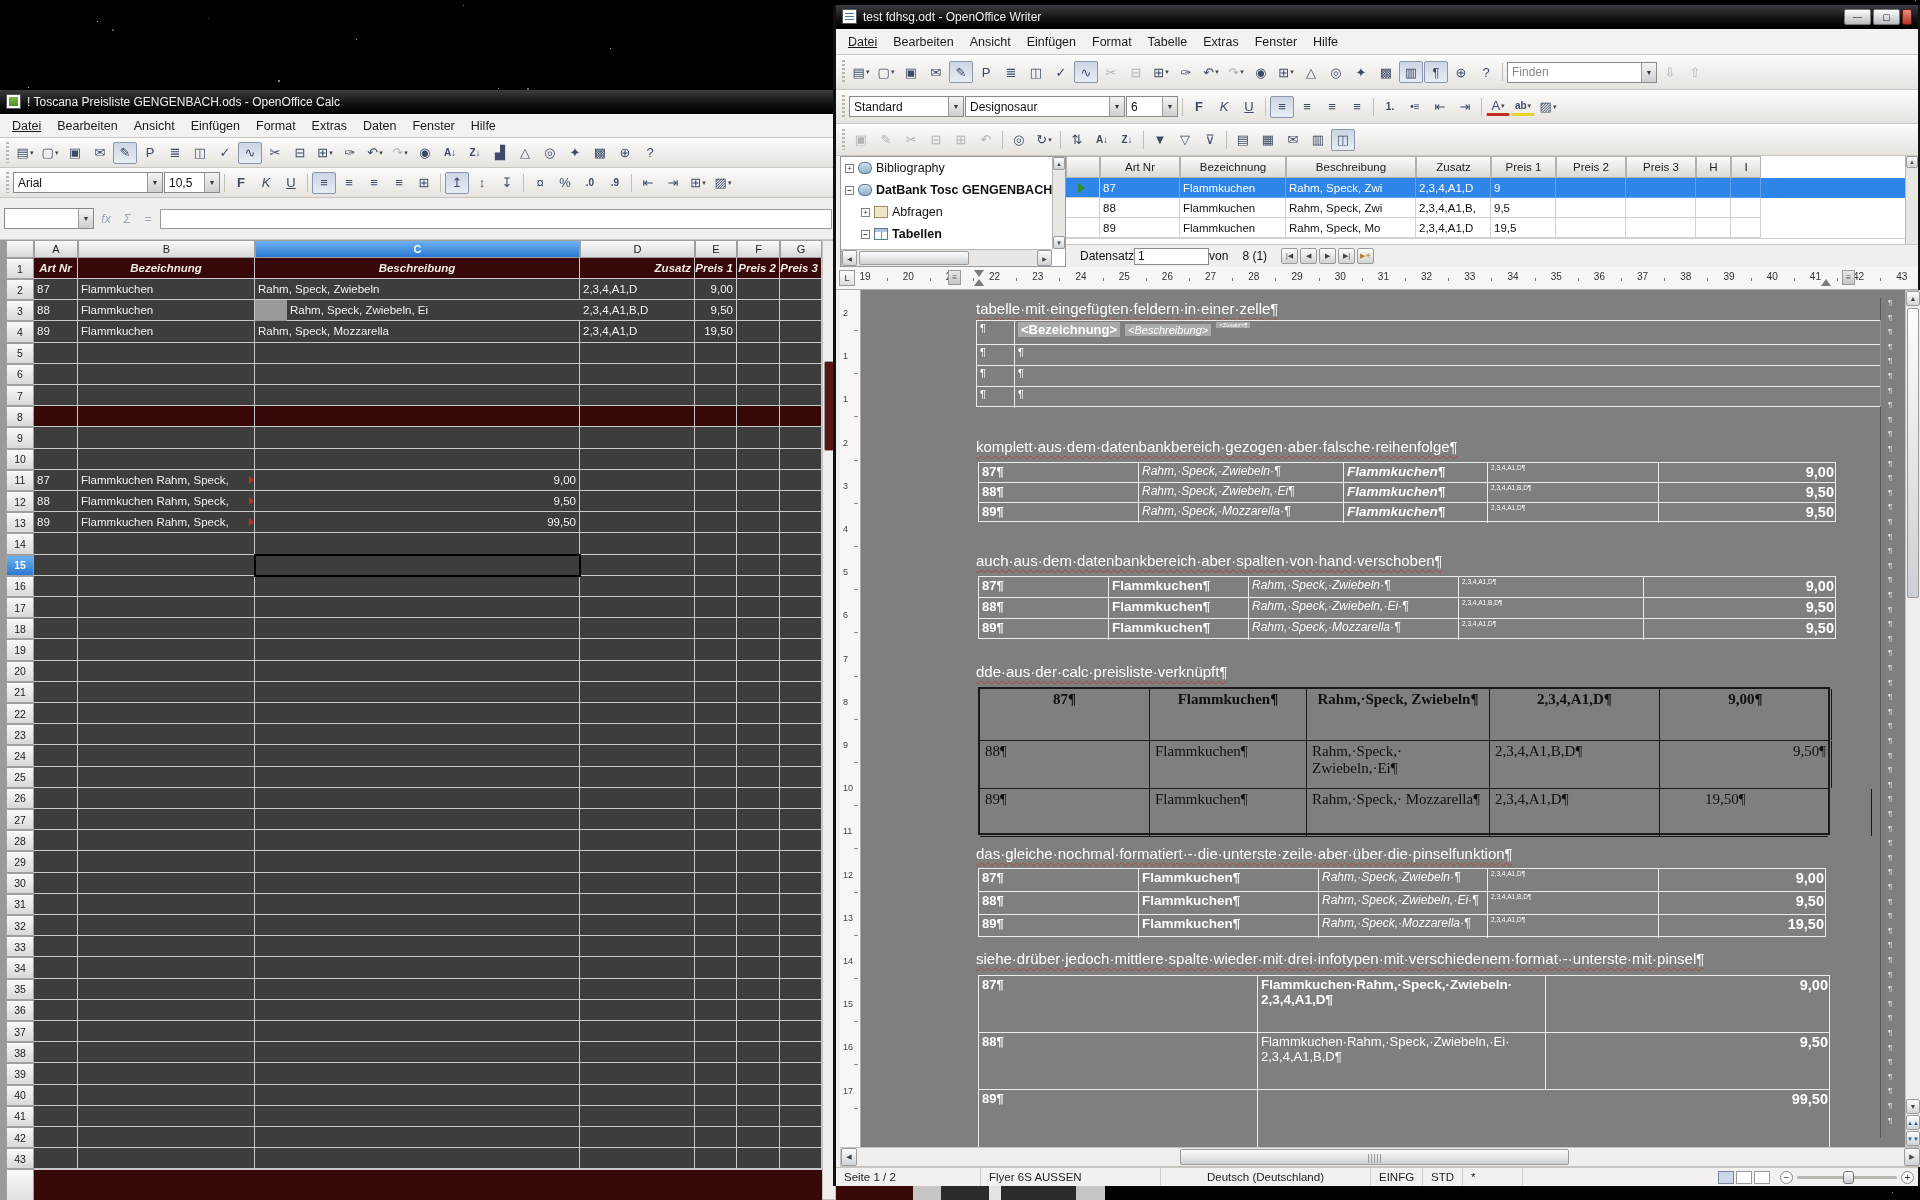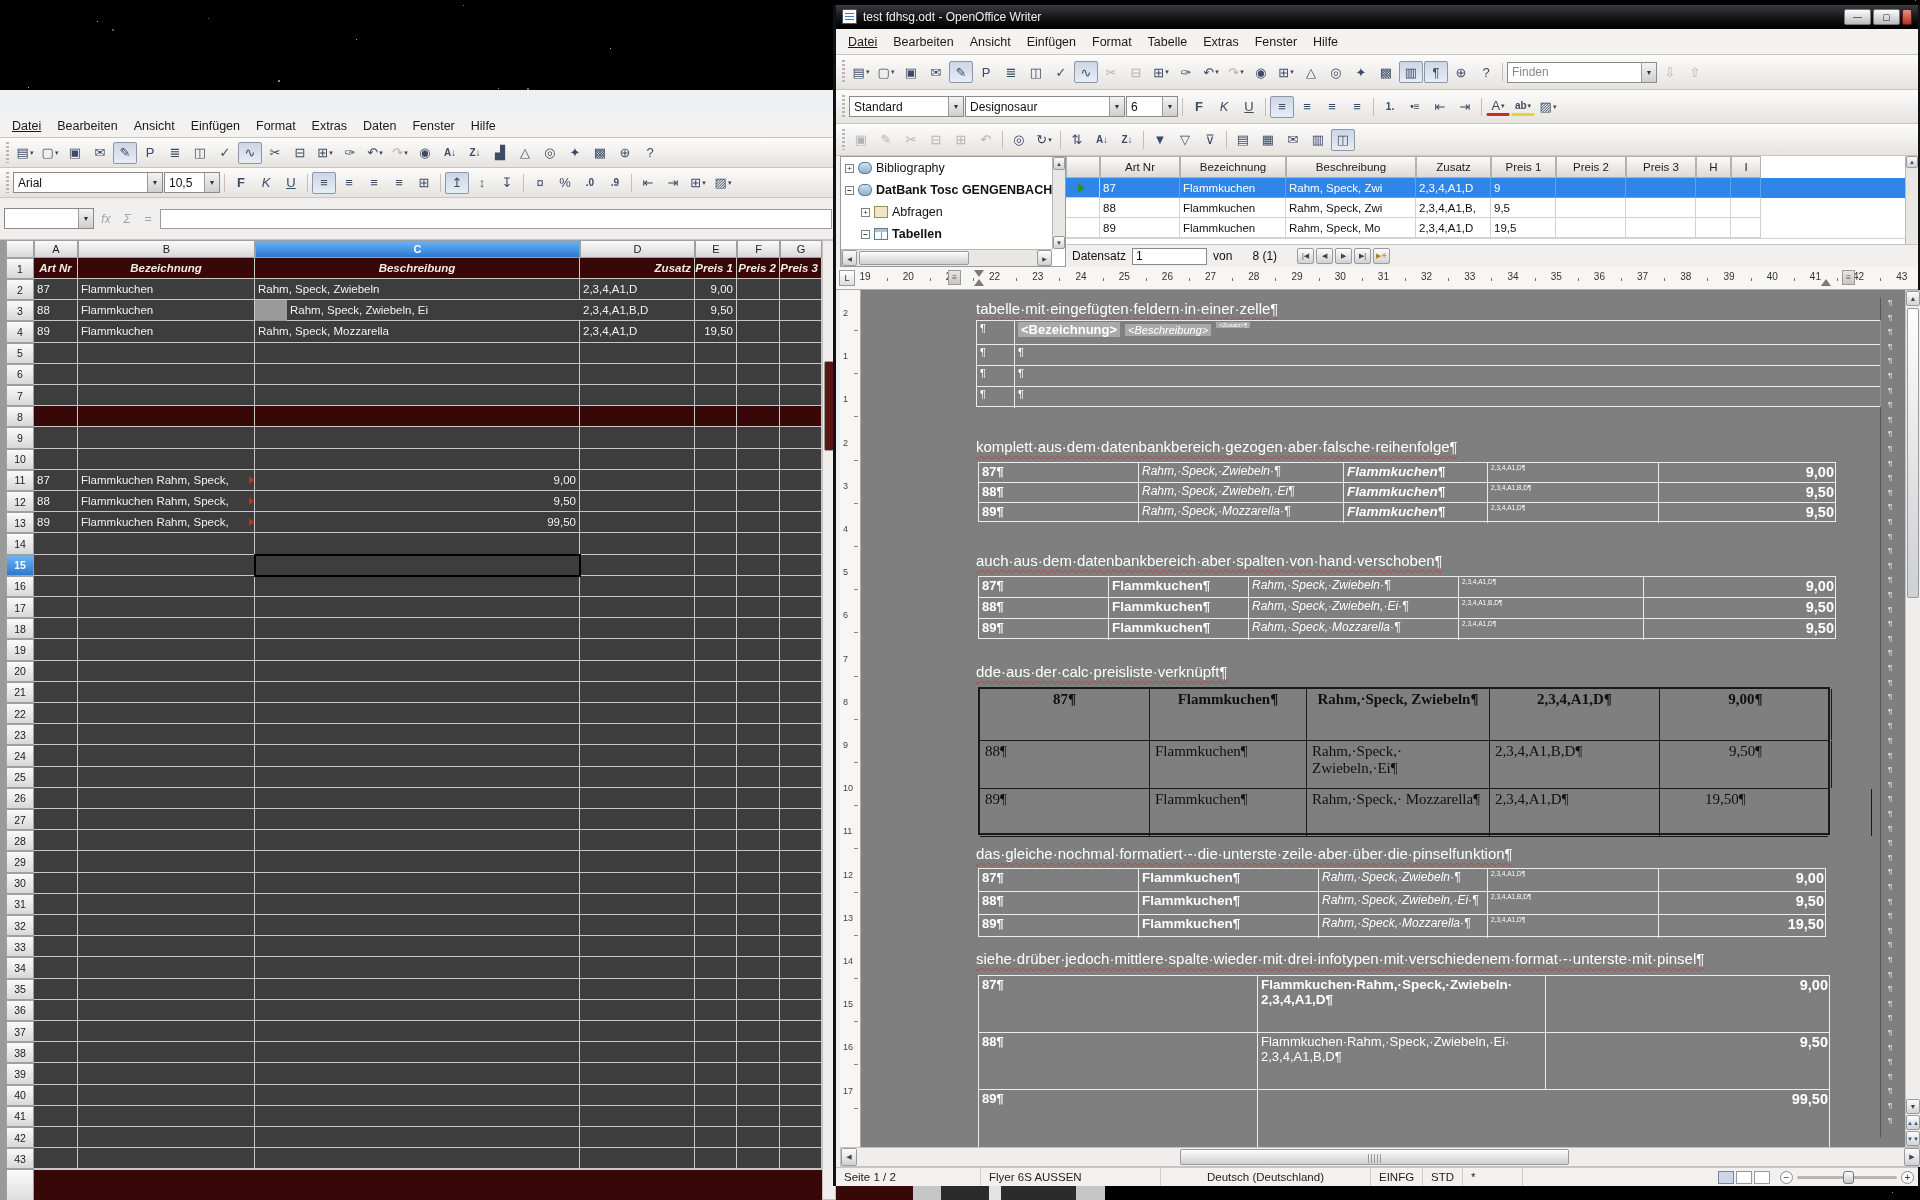--- a/index.html
+++ b/index.html
@@ -74,21 +74,21 @@
   .sb-btn{background:linear-gradient(#fdfdfd,#cfd2d6);border:1px solid #9a9a9a;border-radius:2px;
     display:flex;align-items:center;justify-content:center;color:#444;}
   
   #ds-grid{position:absolute;background:#fff;overflow:hidden;}
   .ghead{position:absolute;top:0;height:22px;background:linear-gradient(#fbfbfa,#dddad5);border:1px solid #b5b2ad;
     font-size:11.5px;color:#222;display:flex;align-items:center;justify-content:center;}
   .gcell{position:absolute;border-right:1px solid #d5d2cd;border-bottom:1px solid #d5d2cd;font-size:11.5px;color:#111;
     display:flex;align-items:center;padding:0 3px;overflow:hidden;white-space:nowrap;}
   .grow-sel{position:absolute;background:#2f86e8;}
   .rowmark{position:absolute;width:0;height:0;border-top:5px solid transparent;border-bottom:5px solid transparent;border-left:7px solid #2e8f2e;}
-  #recordbar{position:absolute;display:flex;align-items:center;gap:6px;font-size:12px;color:#111;background:#f0efed;border-top:1px solid #c9c6c1;padding-left:6px;}
+  #recordbar{position:absolute;display:flex;align-items:center;font-size:12px;color:#111;background:#f0efed;border-top:1px solid #c9c6c1;padding-left:14px;}
   #rec-input{width:75px;height:17px;background:#fff;border:1px solid #8a8a8a;font-size:12px;padding-left:3px;}
   .nav-btn{width:17px;height:16px;font-size:7px;}
   
   #hruler{position:absolute;background:#f7f6f4;border-bottom:1px solid #aaa;overflow:hidden;}
   .ruler-num{position:absolute;top:4px;font-size:10px;color:#333;transform:translateX(-50%);}
   .ruler-tick{position:absolute;top:11px;width:1px;height:3px;background:#777;}
   .tab-box{position:absolute;left:3px;top:3px;width:16px;height:16px;border:1px solid #9a9a9a;background:linear-gradient(#fff,#ddd);
     font-size:9px;color:#333;text-align:center;line-height:15px;}
   .tblmark{position:absolute;top:3px;width:13px;height:15px;background:linear-gradient(#e8e6e2,#c9c6c0);border:1px solid #9a9a9a;
     display:flex;align-items:center;justify-content:center;font-size:8px;color:#555;}
@@ -381,20 +381,24 @@
   </div>
 
 <div class="abs" style="left:833px;top:1186px;width:80px;height:14px;background:#380808;"></div>
 <div class="abs" style="left:913px;top:1186px;width:28px;height:14px;background:#c6c6c6;"></div>
 <div class="abs" style="left:941px;top:1186px;width:48px;height:14px;background:#2b2b2b;"></div>
 <div class="abs" style="left:989px;top:1186px;width:12px;height:14px;background:#e3e3e3;"></div>
 <div class="abs" style="left:1001px;top:1186px;width:75px;height:14px;background:#2b2b2b;"></div>
 <div class="abs" style="left:1076px;top:1186px;width:29px;height:14px;background:#c6c6c6;"></div>
 
 <div class="window" id="calc-win" style="left:0;top:90px;width:836px;height:1110px;">
+  <div class="titlebar">
+    <div class="title-icon calc"></div>
+    <span>! Toscana Preisliste GENGENBACH.ods - OpenOffice Calc</span>
+  </div>
   <div class="menubar" id="calc-menubar" style="top:24px;height:24px;">
       <div class="menu-item">Datei</div>
       <div class="menu-item">Bearbeiten</div>
       <div class="menu-item">Ansicht</div>
       <div class="menu-item">Einfügen</div>
       <div class="menu-item">Format</div>
       <div class="menu-item">Extras</div>
       <div class="menu-item">Daten</div>
       <div class="menu-item">Fenster</div>
       <div class="menu-item">Hilfe</div>
@@ -1446,21 +1450,21 @@
           <div class="dcell" style="left: 170px; width: 157px;">Flammkuchen¶</div>
           <div class="dcell" style="left: 327px; width: 183px;">Rahm,·Speck, Zwiebeln¶</div>
           <div class="dcell" style="left: 510px; width: 170px;">2,3,4,A1,D¶</div>
           <div class="dcell" style="left: 680px; width: 172px;">9,00¶</div>
         </div>
         <div class="drow" style="top: 52px; height: 48px;">
           <div class="dcell" style="left: 0px; width: 170px;">88¶</div>
           <div class="dcell" style="left: 170px; width: 157px;">Flammkuchen¶</div>
           <div class="dcell" style="left: 327px; width: 183px;">Rahm,·Speck,· Zwiebeln,·Ei¶</div>
           <div class="dcell" style="left: 510px; width: 170px;">2,3,4,A1,B,D¶</div>
-          <div class="dcell" style="left: 680px; width: 172px; text-align: center;">9,50¶</div>
+          <div class="dcell" style="left: 680px; width: 172px; text-align: right;">9,50¶</div>
         </div>
         <div class="drow" style="top: 100px; height: 48px;">
           <div class="dcell" style="left: 0px; width: 170px;">89¶</div>
           <div class="dcell" style="left: 170px; width: 157px;">Flammkuchen¶</div>
           <div class="dcell" style="left: 327px; width: 183px;">Rahm,·Speck,· Mozzarella¶</div>
           <div class="dcell" style="left: 510px; width: 170px;">2,3,4,A1,D¶</div>
           <div class="dcell" style="left: 680px; width: 172px; text-align: left; margin-left: 40px;">19,50¶</div>
         </div>
       </div>
       <div class="doc-heading" style="left: 115px; top: 555px;">das·gleiche·nochmal·formatiert·-·die·unterste·zeile·aber·über·die·pinselfunktion¶</div>

